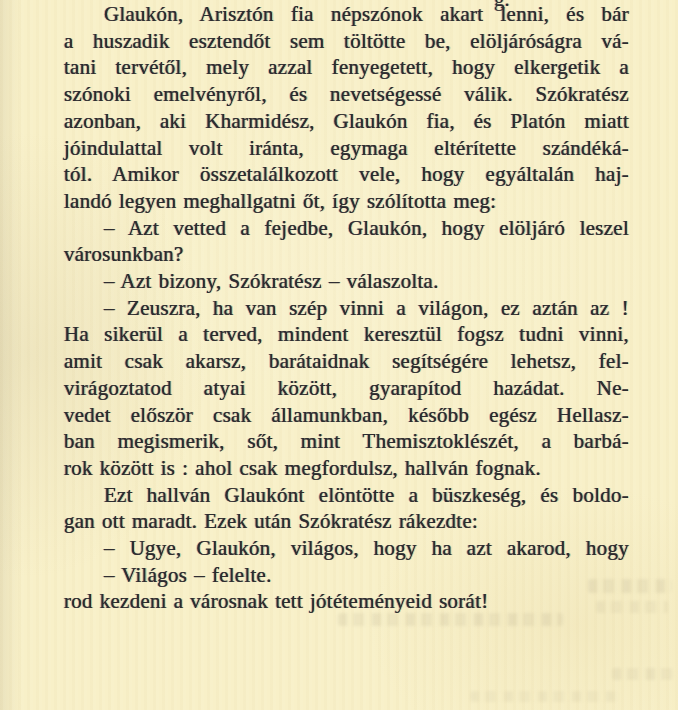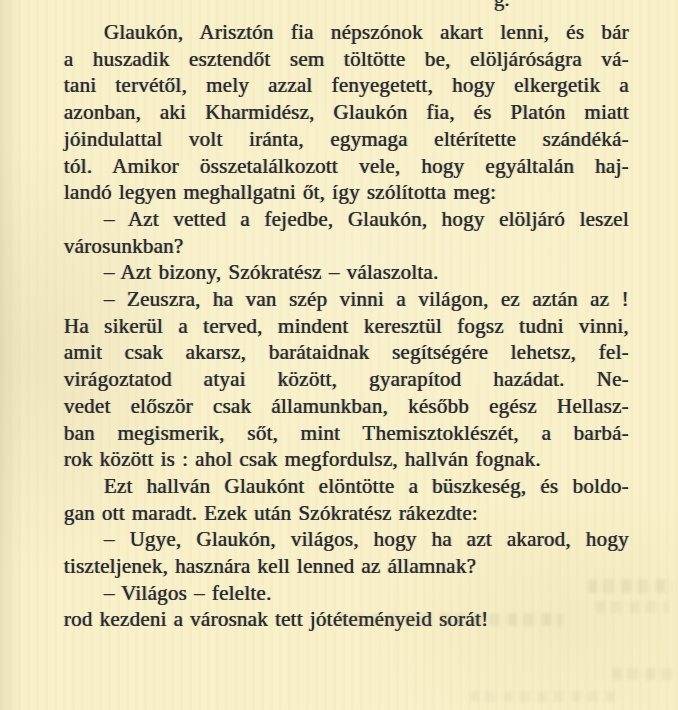--- a/index.html
+++ b/index.html
@@ -14,21 +14,21 @@
       repeating-linear-gradient(90deg, rgba(214,196,145,0.07) 0 3px, rgba(255,255,255,0.04) 3px 6px, rgba(0,0,0,0) 6px 9px),
       var(--paper, #f8f0c8);
     font-family: "Liberation Serif", "DejaVu Serif", serif;
   }
   .left-edge-shade {
     position: absolute; left: 0; top: 0; width: 22px; height: 710px;
     background: linear-gradient(90deg, rgba(150,138,108,0.14), rgba(150,138,108,0.05) 60%, rgba(150,138,108,0));
     pointer-events: none;
   }
   .page-text {
-    position: absolute; left: 64px; top: 19px; width: 565px;
+    position: absolute; left: 64px; top: 1px; width: 565px;
     font-size: 21px; line-height: 26.7px;
     color: var(--ink, #2c2c30);
     letter-spacing: 0.25px;
     word-spacing: 1.5px;
     text-shadow: -1px 0 0 rgba(182,58,52,0.42), 1.05px 0 0 rgba(0,152,150,0.34), 0 0 0.6px rgba(40,40,45,0.8);
   }
   .line { text-align: justify; text-align-last: left; white-space: normal; }
   .line.just { text-align-last: justify; }
   .line.indent { text-indent: 40px; }
   .top-fragment {
@@ -56,38 +56,38 @@
 <body style="--paper: #f8f0c8; --ink: #2c2c30;">
 
 <div class="left-edge-shade"></div>
 
 <div class="top-fragment">g.</div>
 
 <div class="page-text">
     <div class="line indent just">Glaukón, Arisztón fia népszónok akart lenni, és bár</div>
     <div class="line just">a huszadik esztendőt sem töltötte be, elöljáróságra vá-</div>
     <div class="line just">tani tervétől, mely azzal fenyegetett, hogy elkergetik a</div>
+    <div class="line just">szónoki emelvényről, és nevetségessé válik. Szókratész</div>
     <div class="line just">azonban, aki Kharmidész, Glaukón fia, és Platón miatt</div>
     <div class="line just">jóindulattal volt iránta, egymaga eltérítette szándéká-</div>
     <div class="line just">tól. Amikor összetalálkozott vele, hogy egyáltalán haj-</div>
     <div class="line">landó legyen meghallgatni őt, így szólította meg:</div>
     <div class="line indent just">– Azt vetted a fejedbe, Glaukón, hogy elöljáró leszel</div>
     <div class="line">városunkban?</div>
     <div class="line indent">– Azt bizony, Szókratész – válaszolta.</div>
     <div class="line indent just">– Zeuszra, ha van szép vinni a világon, ez aztán az !</div>
     <div class="line just">Ha sikerül a terved, mindent keresztül fogsz tudni vinni,</div>
     <div class="line just">amit csak akarsz, barátaidnak segítségére lehetsz, fel-</div>
     <div class="line just">virágoztatod atyai között, gyarapítod hazádat. Ne-</div>
     <div class="line just">vedet először csak államunkban, később egész Hellasz-</div>
     <div class="line just">ban megismerik, sőt, mint Themisztoklészét, a barbá-</div>
     <div class="line">rok között is : ahol csak megfordulsz, hallván fognak.</div>
     <div class="line indent just">Ezt hallván Glaukónt elöntötte a büszkeség, és boldo-</div>
     <div class="line">gan ott maradt. Ezek után Szókratész rákezdte:</div>
     <div class="line indent just">– Ugye, Glaukón, világos, hogy ha azt akarod, hogy</div>
-    <div class="line">tiszteljenek, hasznára kell lenned az államnak?</div>
     <div class="line indent">– Világos – felelte.</div>
     <div class="line">rod kezdeni a városnak tett jótéteményeid sorát!</div>
   </div>
 
 <div class="smudge b1"></div>
 <div class="smudge b2"></div>
 <div class="smudge b3"></div>
 <div class="smudge b4"></div>
 <div class="smudge b5"></div>
 

